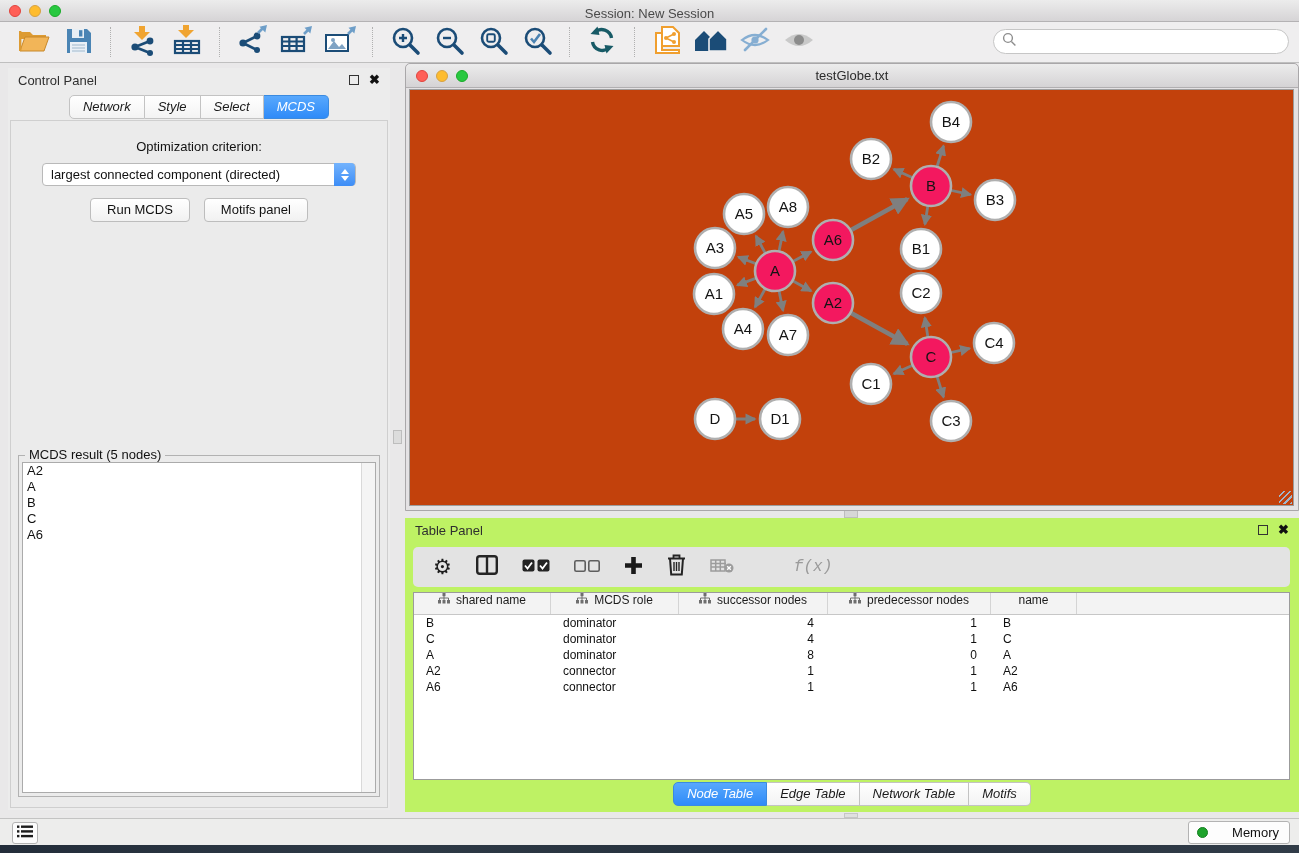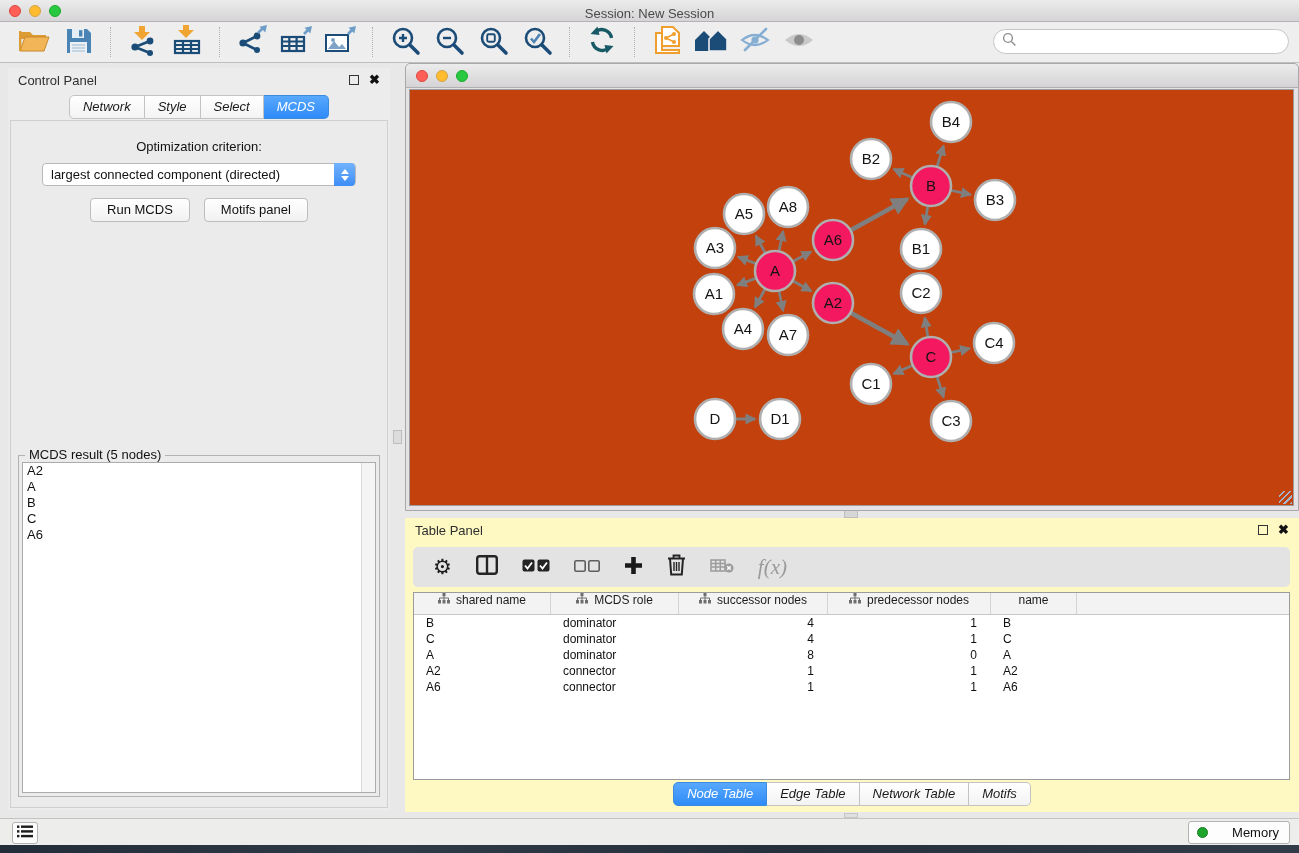--- a/index.html
+++ b/index.html
@@ -79,25 +79,25 @@
   .nw-titlebar { position:relative; height:24px; background:linear-gradient(#ececec,#d5d3d5);
     border-bottom:1px solid #b1afb1; border-radius:5px 5px 0 0; display:flex; align-items:center; }
   .nw-titlebar .lights { top:6px; left:10px; }
   .nw-title { width:100%; text-align:center; font-size:13px; color:#2b2b2b; }
   .nw-canvas { position:absolute; left:3px; right:4px; top:25px; bottom:4px; background:#c2410c; border:1px solid #9d9d9d; }
   .nw-canvas svg { display:block; }
   .resize-grip { position:absolute; right:1px; bottom:1px; width:13px; height:13px;
     background:repeating-linear-gradient(135deg, transparent 0 3px, #9fb6cc 3px 4.5px); }
 
   
-  #table-panel { position:absolute; left:405px; top:518px; width:894px; height:294px; background:#fef9c3; }
+  #table-panel { position:absolute; left:405px; top:518px; width:894px; height:294px; background:#bef264; }
   .tp-toolbar { position:absolute; left:8px; right:9px; top:29px; height:40px; background:#e3e3e3;
     border-radius:5px; display:flex; align-items:center; gap:24px; padding-left:20px; }
   .tp-icon { display:flex; align-items:center; }
-  .fx-label { font-family:Liberation Serif, serif; font-style:italic; font-size:21px; color:#9a9a9a; }
+  .fx-label { font-family:Liberation Mono, monospace; font-style:italic; font-size:16px; color:#9a9a9a;margin-left:36px; }
   .gear-glyph { font-size:21px; color:#1d1d1d; line-height:20px; }
 
   .tp-table { position:absolute; left:8px; right:9px; top:74px; bottom:32px; background:#fff; border:1px solid #9b9b9b; overflow:hidden; }
   .t-header { display:flex; height:22px; background:#f3f3f3; border-bottom:1px solid #c7c7c7; }
   .t-hcell { display:flex; justify-content:center; gap:6px;
     font-size:12px; color:#1c1c1c; border-right:1px solid #d4d4d4; }
   .t-hcell:last-child { border-right:none; }
   .t-body { }
   .t-row { display:flex; height:16px; }
   .t-cell { font-size:12px; color:#101010; padding-left:12px; line-height:16px; white-space:nowrap; }
@@ -330,20 +330,21 @@
   <div class="h-grip"></div>
   <div class="h-grip2"></div>
 
   <div id="network-window">
     <div class="nw-titlebar">
       <div class="lights">
         <span class="light red"></span>
         <span class="light yellow"></span>
         <span class="light green"></span>
       </div>
+      <div class="nw-title">testGlobe.txt</div>
     </div>
     <div class="nw-canvas">
       <svg id="graph-svg" width="887" height="418">
           <defs>
             <marker id="arw" viewBox="0 0 10 10" refX="8.5" refY="5" markerWidth="4" markerHeight="4" orient="auto">
               <path d="M0 0L10 5L0 10z" fill="#7F7F7F"></path>
             </marker>
           </defs>
           <g>
             <line x1="365" y1="181" x2="345.9442986727496" y2="145.96209755957184" stroke="#7F7F7F" stroke-width="2.8" marker-end="url(#arw)"></line>

